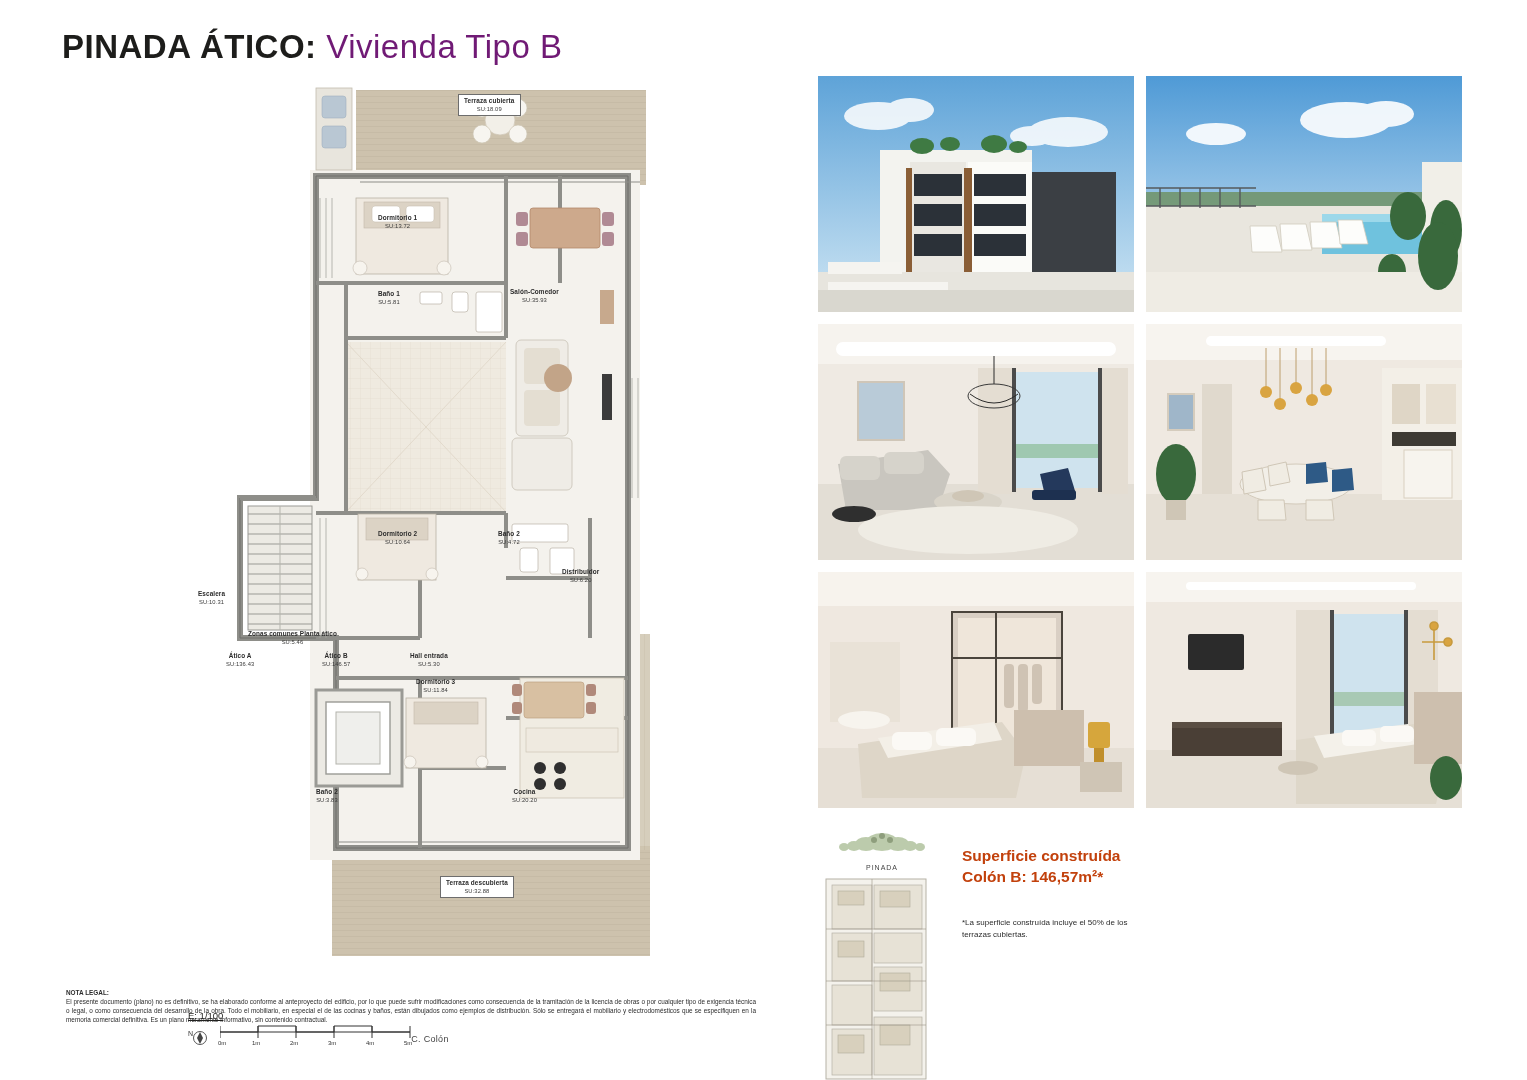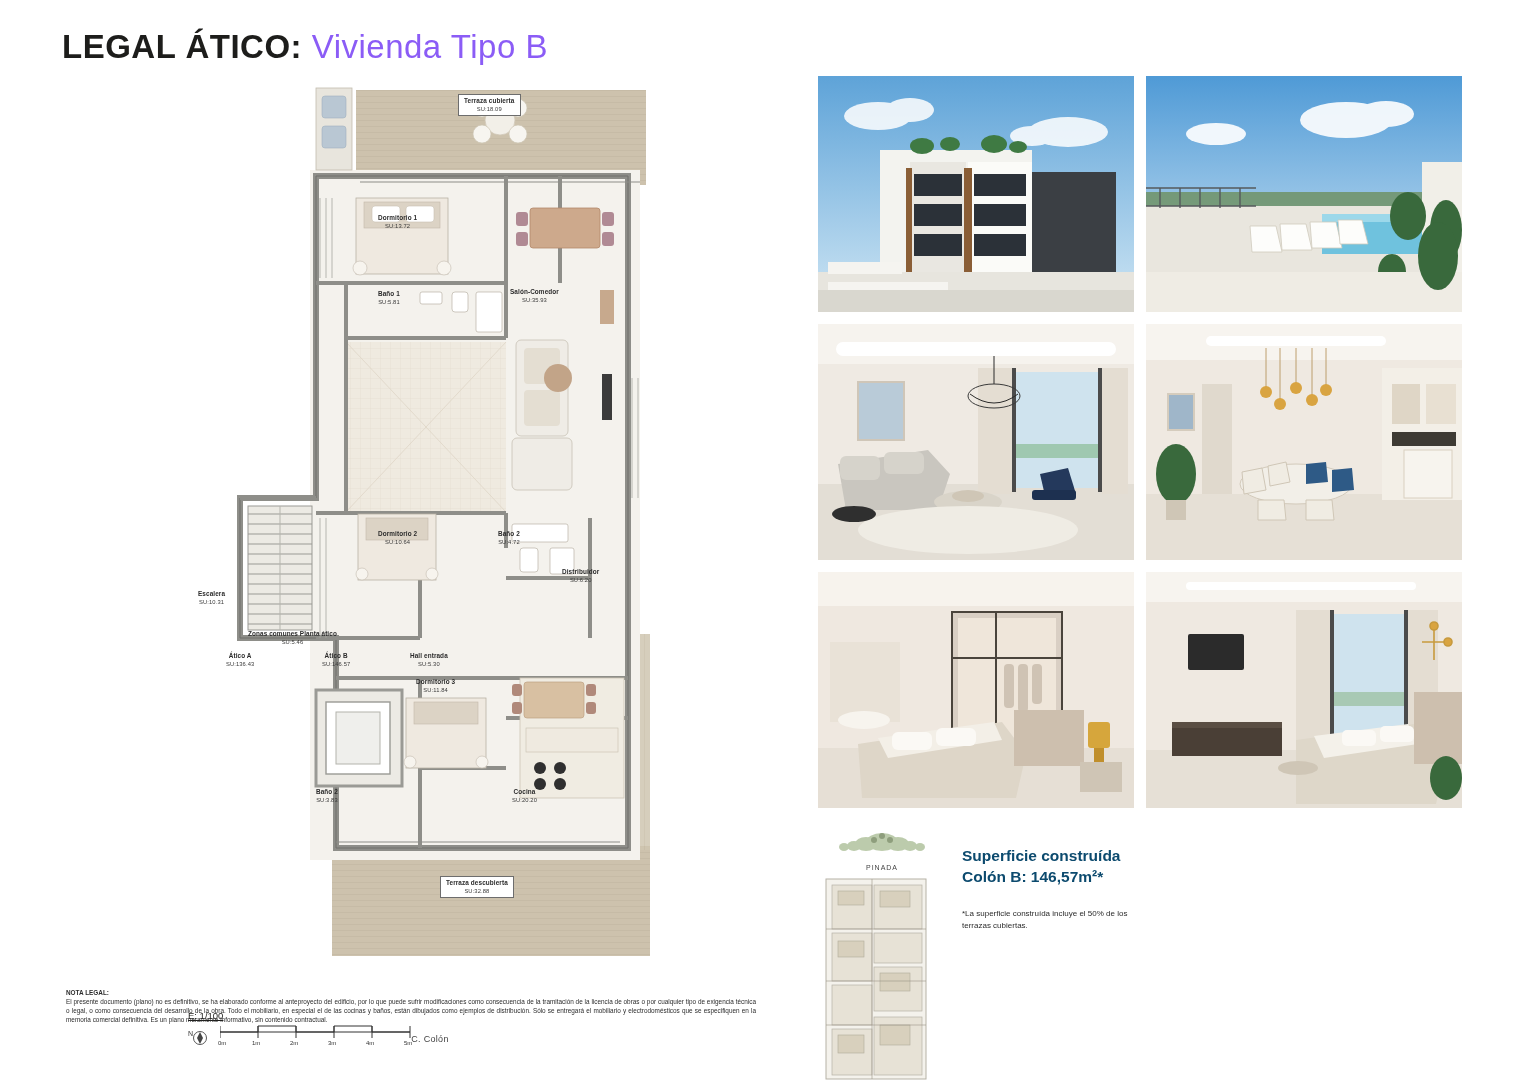--- a/index.html
+++ b/index.html
@@ -12,21 +12,21 @@
     overflow:hidden;
   }
   .page{position:absolute;inset:0;}
 
   
   .title{
     position:absolute;left:62px;top:28px;
     font-size:33px;letter-spacing:.5px;white-space:nowrap;
   }
   .title .strong{font-weight:700;color:#1d1d1b;}
-  .title .light{font-weight:300;color:#8b5cf6;}
+  .title .light{font-weight:300;color:#701a75;}
 
   
   .plan{
     position:absolute;left:120px;top:78px;width:620px;height:890px;
   }
   .plan svg{position:absolute;left:0;top:0;}
 
   
   .rlabel{
     position:absolute;
@@ -63,30 +63,30 @@
   .rrow{display:flex;gap:12px;margin-bottom:12px;}
   .rcell{width:316px;height:236px;overflow:hidden;position:relative;background:#dcdcd8;}
 
   
   .keyplan{position:absolute;left:818px;top:828px;width:128px;}
   .keyplan .kp-title{font-size:7px;letter-spacing:1px;color:#444;text-align:center;margin-top:2px;}
   .kp-box{width:128px;height:215px;position:relative;}
 
   
   .surface{position:absolute;left:962px;top:845px;width:420px;}
-  .surface .s1{font-size:15.5px;font-weight:700;line-height:21px;color:#0c4a6e;}
-  .surface .note{margin-top:21px;font-size:8px;line-height:11.5px;color:#2c2c2c;max-width:185px;}
+  .surface .s1{font-size:15.5px;font-weight:700;line-height:21px;color:#c2410c;}
+  .surface .note{margin-top:30px;font-size:8px;line-height:11.5px;color:#2c2c2c;max-width:185px;}
 </style>
 </head>
 <body>
 
 <div class="page">
 
   <div class="title">
-    <span class="strong">LEGAL ÁTICO:</span>
+    <span class="strong">PINADA ÁTICO:</span>
     <span class="light">Vivienda Tipo B</span>
   </div>
 
   <div class="plan">
     <svg width="620" height="900" viewBox="0 0 620 900">
       <defs>
         <pattern id="wood" width="6" height="6" patternUnits="userSpaceOnUse">
           <rect width="6" height="6" fill="#cdc2ad"></rect>
           <path d="M0 0 H6" stroke="#bdb19a" stroke-width="0.8"></path>
         </pattern>

